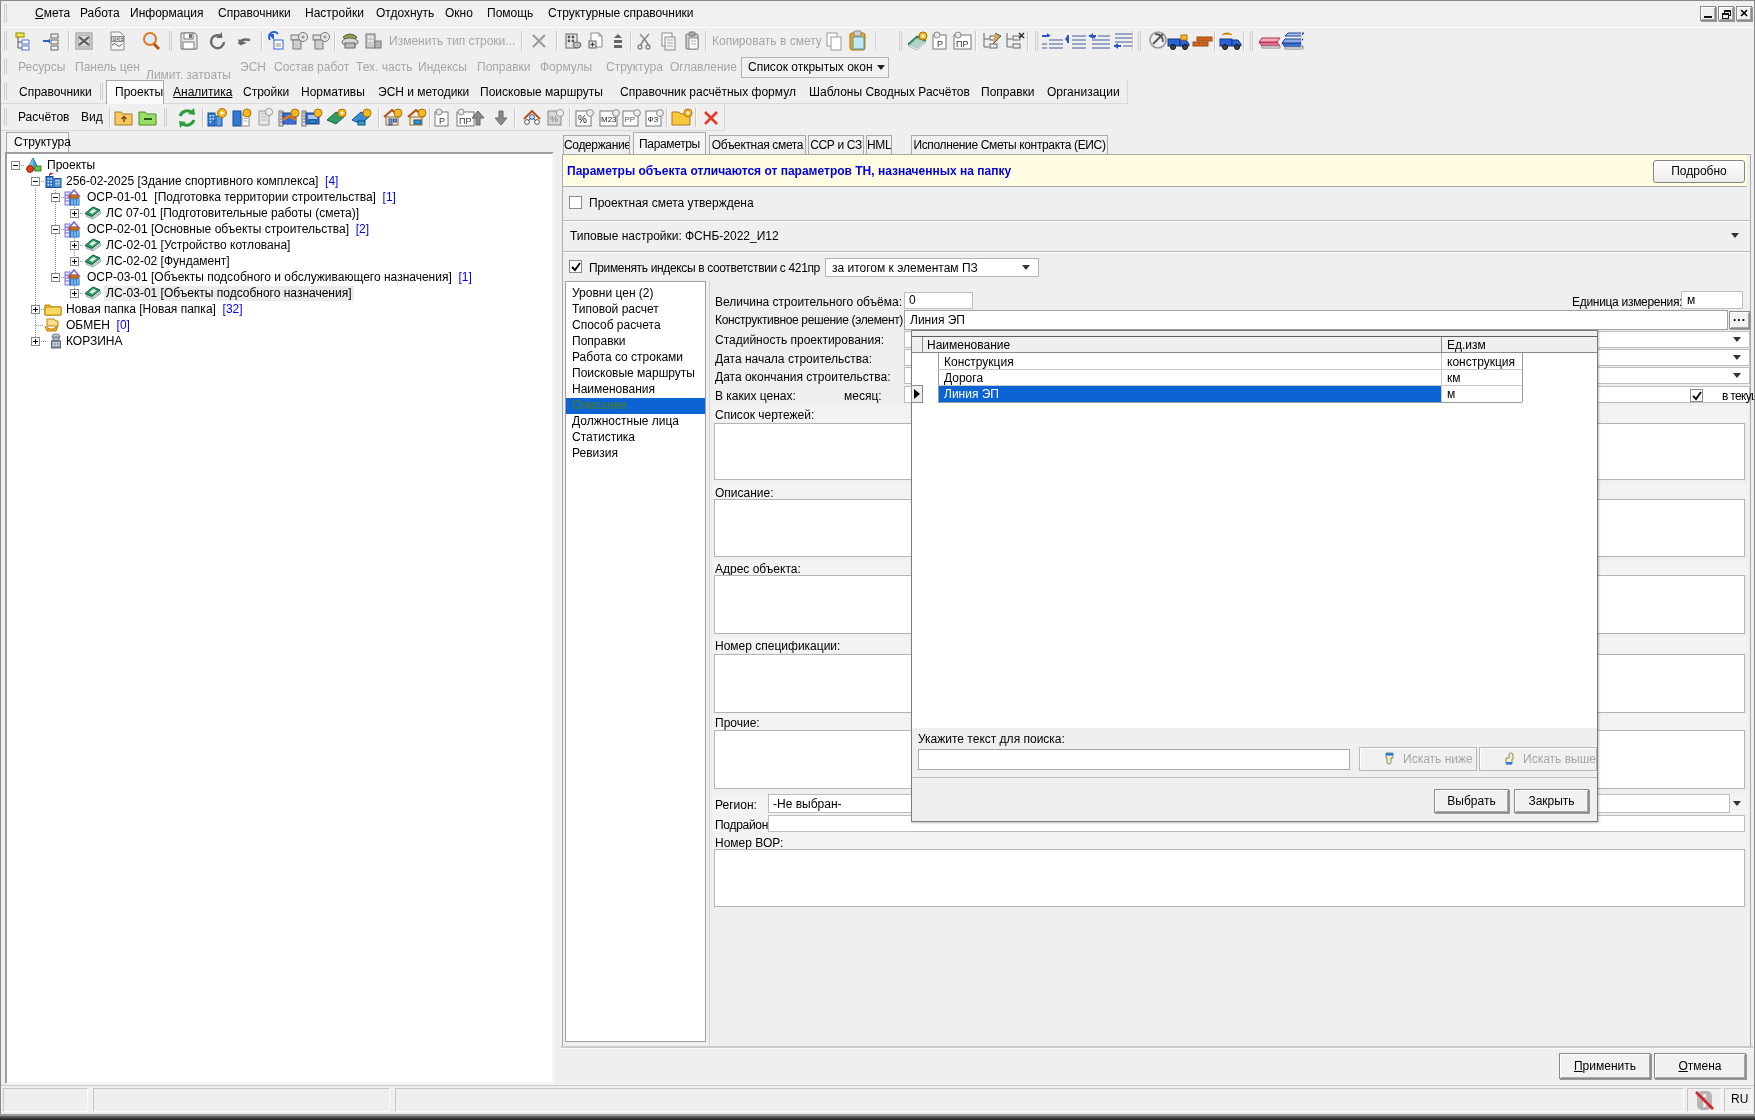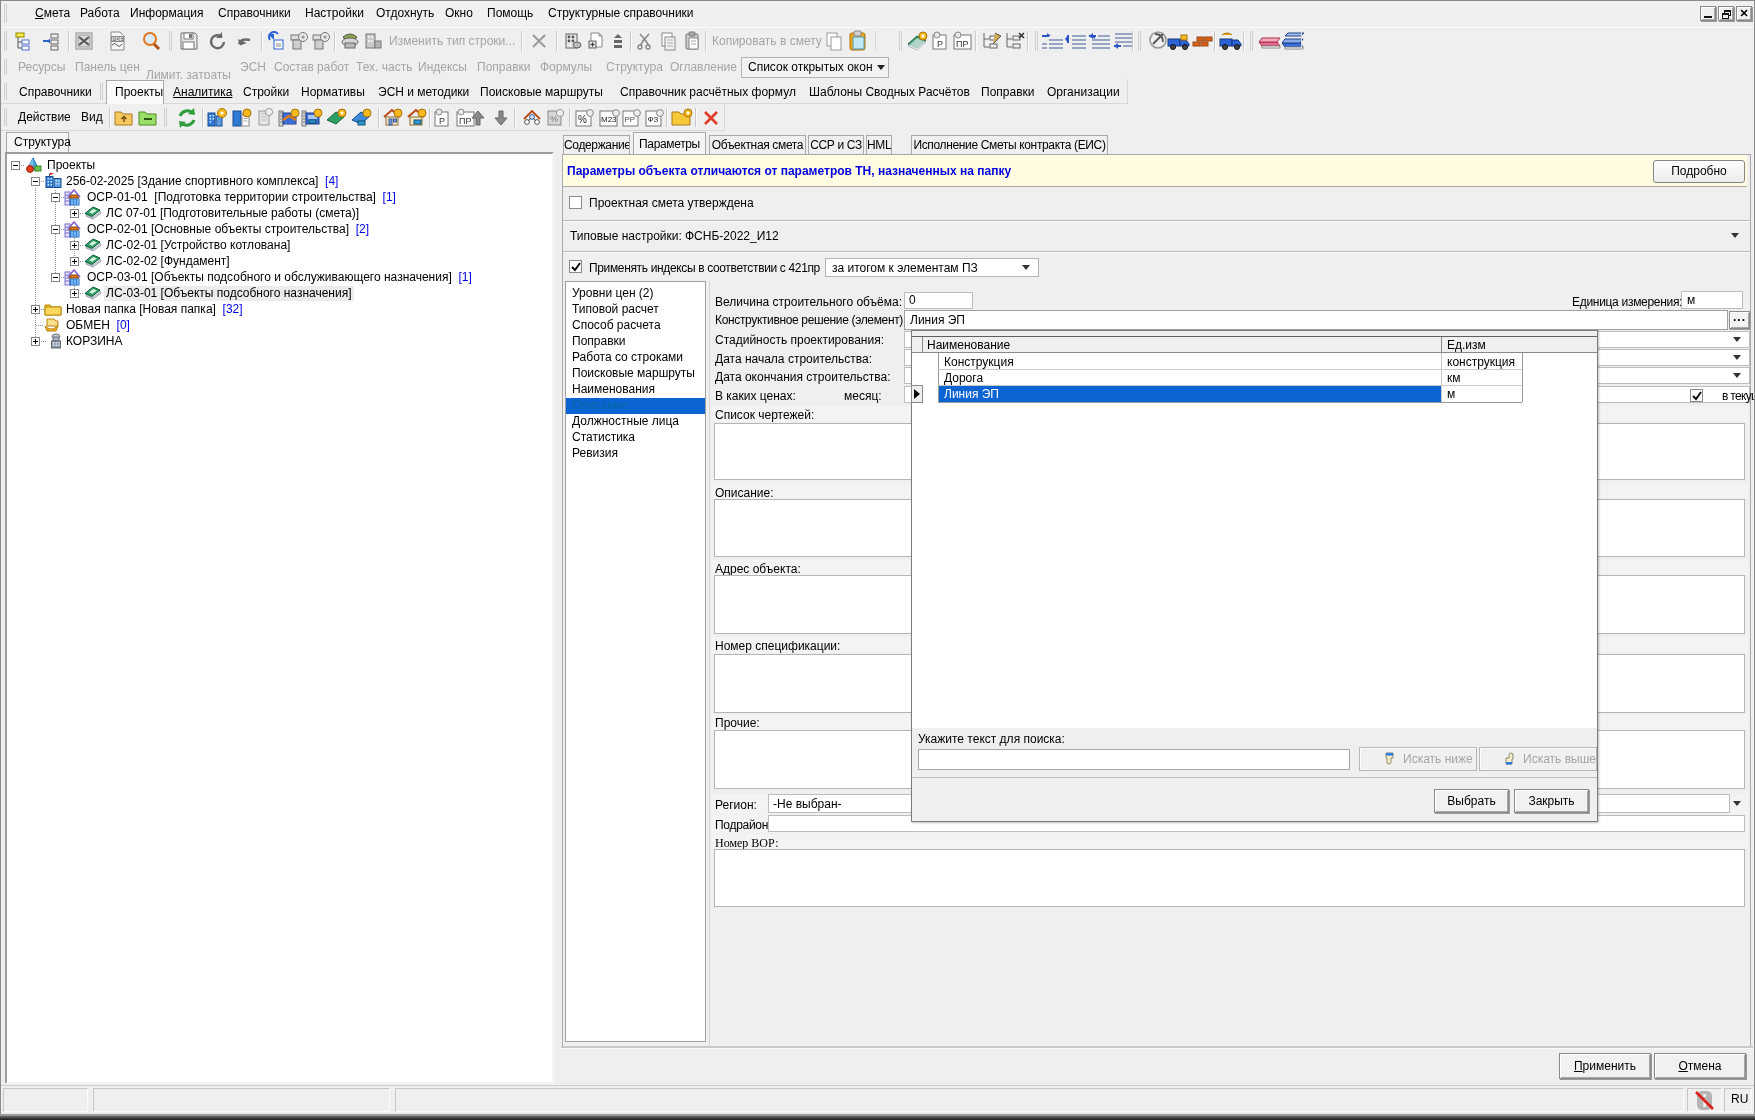--- a/index.html
+++ b/index.html
@@ -316,21 +316,21 @@
 <span class="txt" style="left:301px;top:85px;">Нормативы</span>
 <span class="txt" style="left:378px;top:85px;">ЭСН и методики</span>
 <span class="txt" style="left:480px;top:85px;">Поисковые маршруты</span>
 <span class="txt" style="left:620px;top:85px;">Справочник расчётных формул</span>
 <span class="txt" style="left:809px;top:85px;">Шаблоны Сводных Расчётов</span>
 <span class="txt" style="left:981px;top:85px;">Поправки</span>
 <span class="txt" style="left:1047px;top:85px;">Организации</span>
 
 <div class="abs" id="row4" style="left:0;top:104px;width:725px;height:27px;background:#f0efef;border-bottom:1px solid #d8d8d8;border-right:1px solid #d8d8d8;"></div>
 <div class="grip" style="left:4px;top:108px;height:18px;"></div>
-<span class="txt" style="left:18px;top:110px;">Действие</span>
+<span class="txt" style="left:18px;top:110px;">Расчётов</span>
 <span class="txt" style="left:81px;top:110px;">Вид</span>
 <div id="tb4icons">
 <div class="sepv" style="left:109px;top:108px;height:19px;"></div>
 <svg style="left:114px;top:108px;" width="20" height="19" viewBox="0 0 20 19">
       <path d="M1,4 h6 l2,2 h9 v11 h-17 z" fill="#f6c860" stroke="#a87a20"></path>
       <path d="M10,14 v-5 m-2.5,2 l2.5,-2.5 l2.5,2.5" stroke="#6a4a10" stroke-width="1.4" fill="none"></path>
     </svg>
 <svg style="left:138px;top:108px;" width="20" height="19" viewBox="0 0 20 19">
       <path d="M1,4 h6 l2,2 h9 v11 h-17 z" fill="#9ade6a" stroke="#4a8a20"></path>
       <rect x="6" y="10" width="8" height="2" fill="#2a5a10"></rect>
@@ -682,21 +682,21 @@
 
 <div class="abs" style="left:565px;top:281px;width:141px;height:761px;background:#fff;border:1px solid #9f9f9f;"></div>
 <span class="txt" style="left:572px;top:286px;">Уровни цен (2)</span>
 <span class="txt" style="left:572px;top:302px;">Типовой расчет</span>
 <span class="txt" style="left:572px;top:318px;">Способ расчета</span>
 <span class="txt" style="left:572px;top:334px;">Поправки</span>
 <span class="txt" style="left:572px;top:350px;">Работа со строками</span>
 <span class="txt" style="left:572px;top:366px;">Поисковые маршруты</span>
 <span class="txt" style="left:572px;top:382px;">Наименования</span>
 <div class="abs sel" style="left:566px;top:398px;width:139px;height:16px;"></div>
-<span class="txt" style="left:572px;top:398px;color:#0369a1;z-index:2;">Описание</span>
+<span class="txt" style="left:572px;top:398px;color:#4d7c0f;z-index:2;">Описание</span>
 <span class="txt" style="left:572px;top:414px;">Должностные лица</span>
 <span class="txt" style="left:572px;top:430px;">Статистика</span>
 <span class="txt" style="left:572px;top:446px;">Ревизия</span>
 
 <div class="abs" style="left:709px;top:281px;width:1041px;height:765px;background:#f0efef;border-left:1px solid #d4d4d4;"></div>
 <span class="txt" style="left:715px;top:295px;">Величина строительного объёма:</span>
 <div class="white-in" style="left:904px;top:292px;width:69px;height:17px;border-color:#bdbdbd;"></div>
 <span class="txt" style="left:909px;top:293px;">0</span>
 <span class="txt" style="left:1572px;top:295px;letter-spacing:-0.3px;">Единица измерения:</span>
 <div class="white-in" style="left:1681px;top:291px;width:62px;height:18px;border-color:#bdbdbd;"></div>
@@ -740,21 +740,21 @@
 <span class="txt" style="left:715px;top:639px;">Номер спецификации:</span>
 <div class="white-in" style="left:714px;top:654px;width:1031px;height:59px;border-color:#b5b5b5;"></div>
 <span class="txt" style="left:715px;top:716px;">Прочие:</span>
 <div class="white-in" style="left:714px;top:730px;width:1031px;height:59px;border-color:#b5b5b5;"></div>
 <span class="txt" style="left:715px;top:798px;">Регион:</span>
 <div class="white-in" style="left:768px;top:794px;width:962px;height:19px;border-color:#bdbdbd;"></div>
 <span class="txt" style="left:773px;top:797px;">-Не выбран-</span>
 <div class="arrow-dn" style="left:1733px;top:801px;"></div>
 <span class="txt" style="left:715px;top:818px;letter-spacing:-0.3px;">Подрайон:</span>
 <div class="white-in" style="left:768px;top:815px;width:977px;height:17px;border-color:#bdbdbd;"></div>
-<span class="txt" style="left:715px;top:836px;font-family:Liberation Serif, serif;">Номер ВОР:</span>
+<span class="txt" style="left:715px;top:836px;">Номер ВОР:</span>
 <div class="white-in" style="left:714px;top:849px;width:1031px;height:58px;border-color:#b5b5b5;"></div>
 </div>
 
 <div id="popup">
 <div class="abs" style="left:911px;top:330px;width:687px;height:492px;background:#f0efef;border:1px solid #7c7c7c;box-shadow:1px 1px 2px rgba(0,0,0,0.25);z-index:5;"></div>
 
 <div class="abs" style="left:912px;top:336px;width:685px;height:392px;background:#fff;border-top:1px solid #5f5f5f;z-index:6;"></div>
 
 <div class="abs" style="left:912px;top:337px;width:685px;height:16px;background:#f0efef;border-bottom:1px solid #8a8a8a;z-index:7;"></div>
 <div class="abs" style="left:922px;top:337px;width:1px;height:16px;background:#8a8a8a;z-index:8;"></div>

